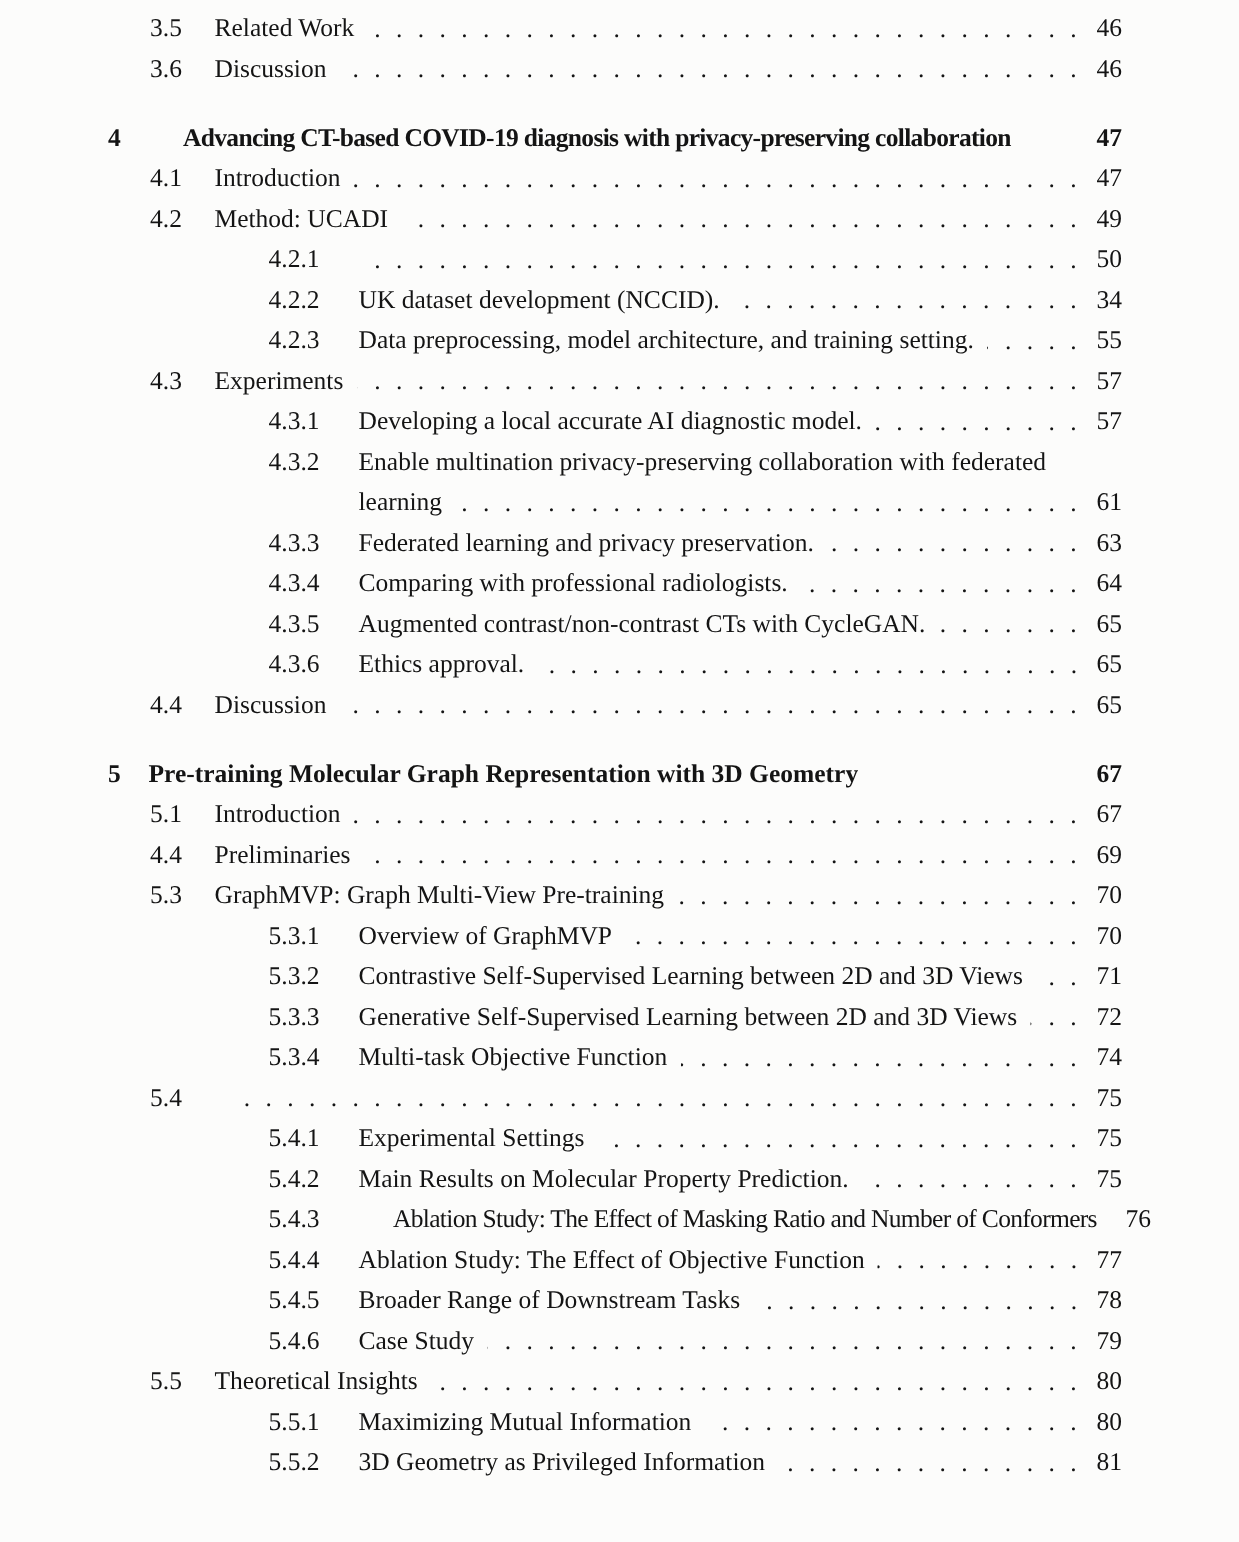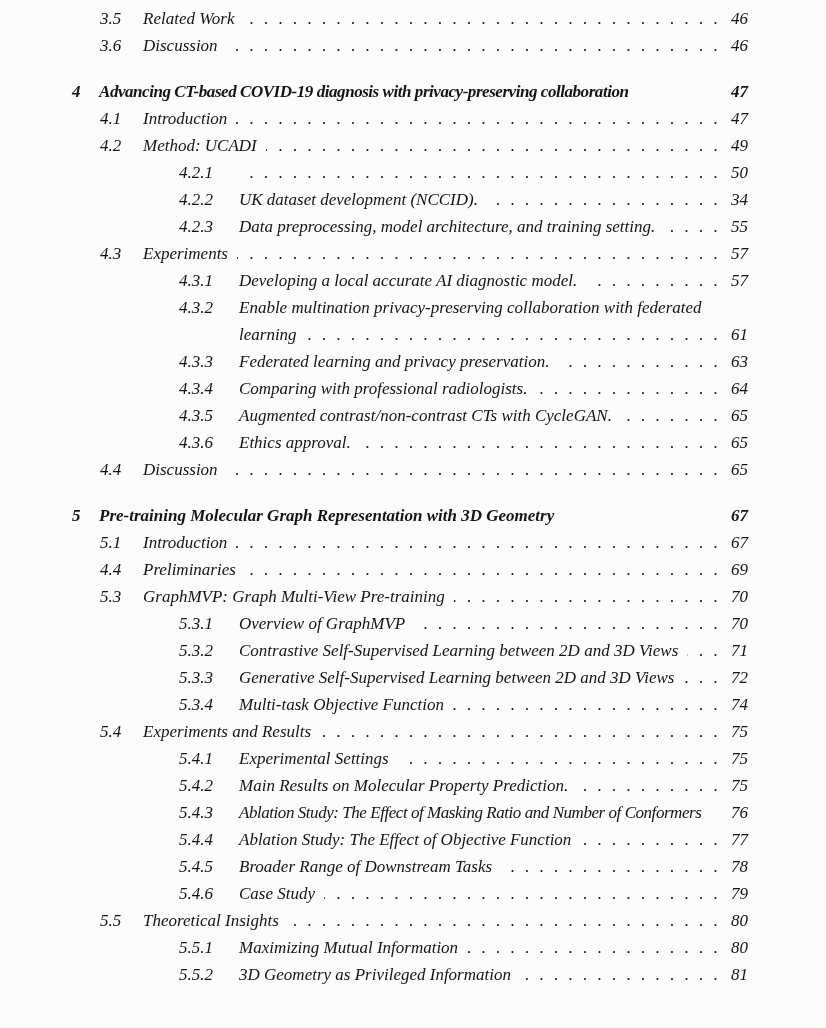--- a/index.html
+++ b/index.html
@@ -16,34 +16,33 @@
     color: #141414;
   }
   .toc {
     padding: 5px 78px 0 72px;
   }
   .row {
     display: flex;
     align-items: flex-end;
     line-height: 27px;
     white-space: nowrap;
-    font-style: italic;
   }
   .lvl1 {
     font-weight: bold;
     margin-top: 19px;
   }
   .lvl1 .num { flex: 0 0 27px; }
   .lvl2 { padding-left: 28px; }
   .lvl2 .num { flex: 0 0 43px; }
   .lvl3 { padding-left: 71px; }
   .lvl3 .num { flex: 0 0 60px; margin-left: 36px; }
   .num { display: inline-block; }
   .title { flex: 0 0 auto; }
-  .title.tight { letter-spacing: -0.45px; }
+  .title.tight { letter-spacing: -0.45px; margin-left: 23px; }
   .leader {
     flex: 1 1 auto;
     min-width: 0;
     overflow: hidden;
     white-space: nowrap;
     direction: rtl;
     letter-spacing: 3px;
     margin: 0 5px 0 9px;
     color: #141414;
   }
@@ -205,21 +204,20 @@
       <span class="pg">72</span>
     </div>
     <div class="row lvl3">
       <span class="num">5.3.4</span>
       <span class="title">Multi-task Objective Function</span>
       <span class="leader dotted"></span>
       <span class="pg">74</span>
     </div>
     <div class="row lvl2">
       <span class="num">5.4</span>
-      <span class="title">Experiments and Results</span>
       <span class="leader dotted"></span>
       <span class="pg">75</span>
     </div>
     <div class="row lvl3">
       <span class="num">5.4.1</span>
       <span class="title">Experimental Settings</span>
       <span class="leader dotted"></span>
       <span class="pg">75</span>
     </div>
     <div class="row lvl3">

